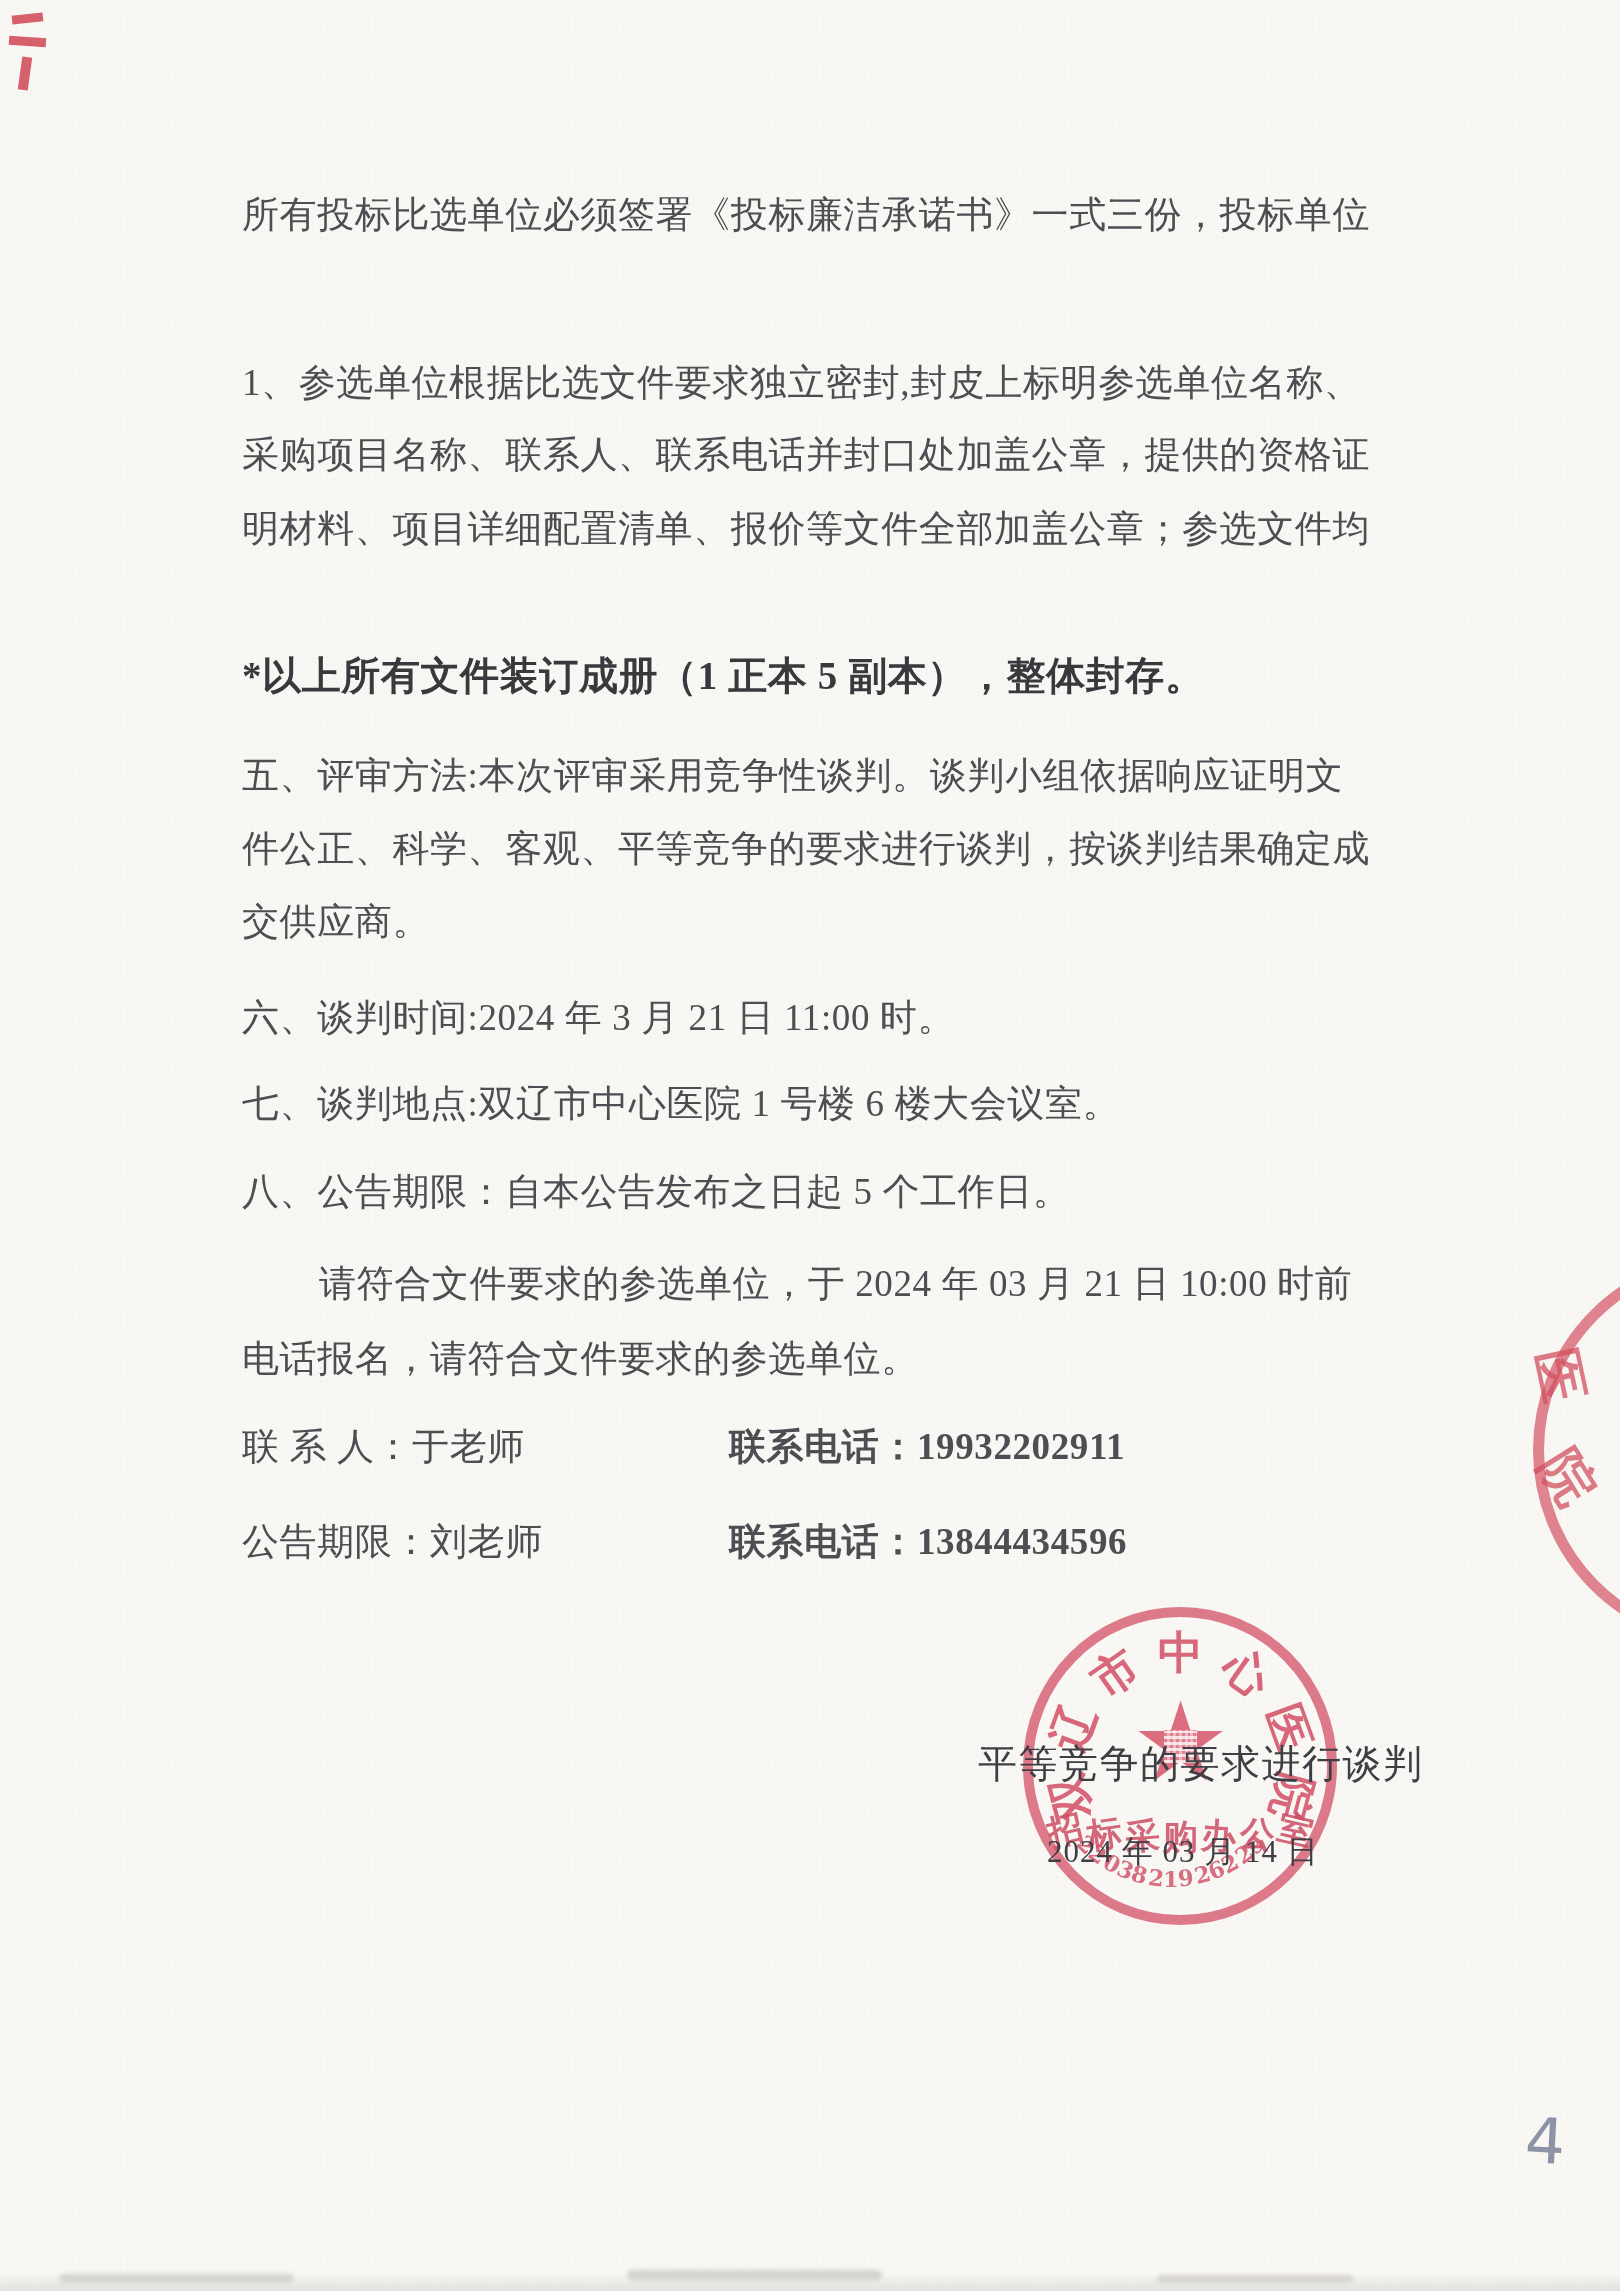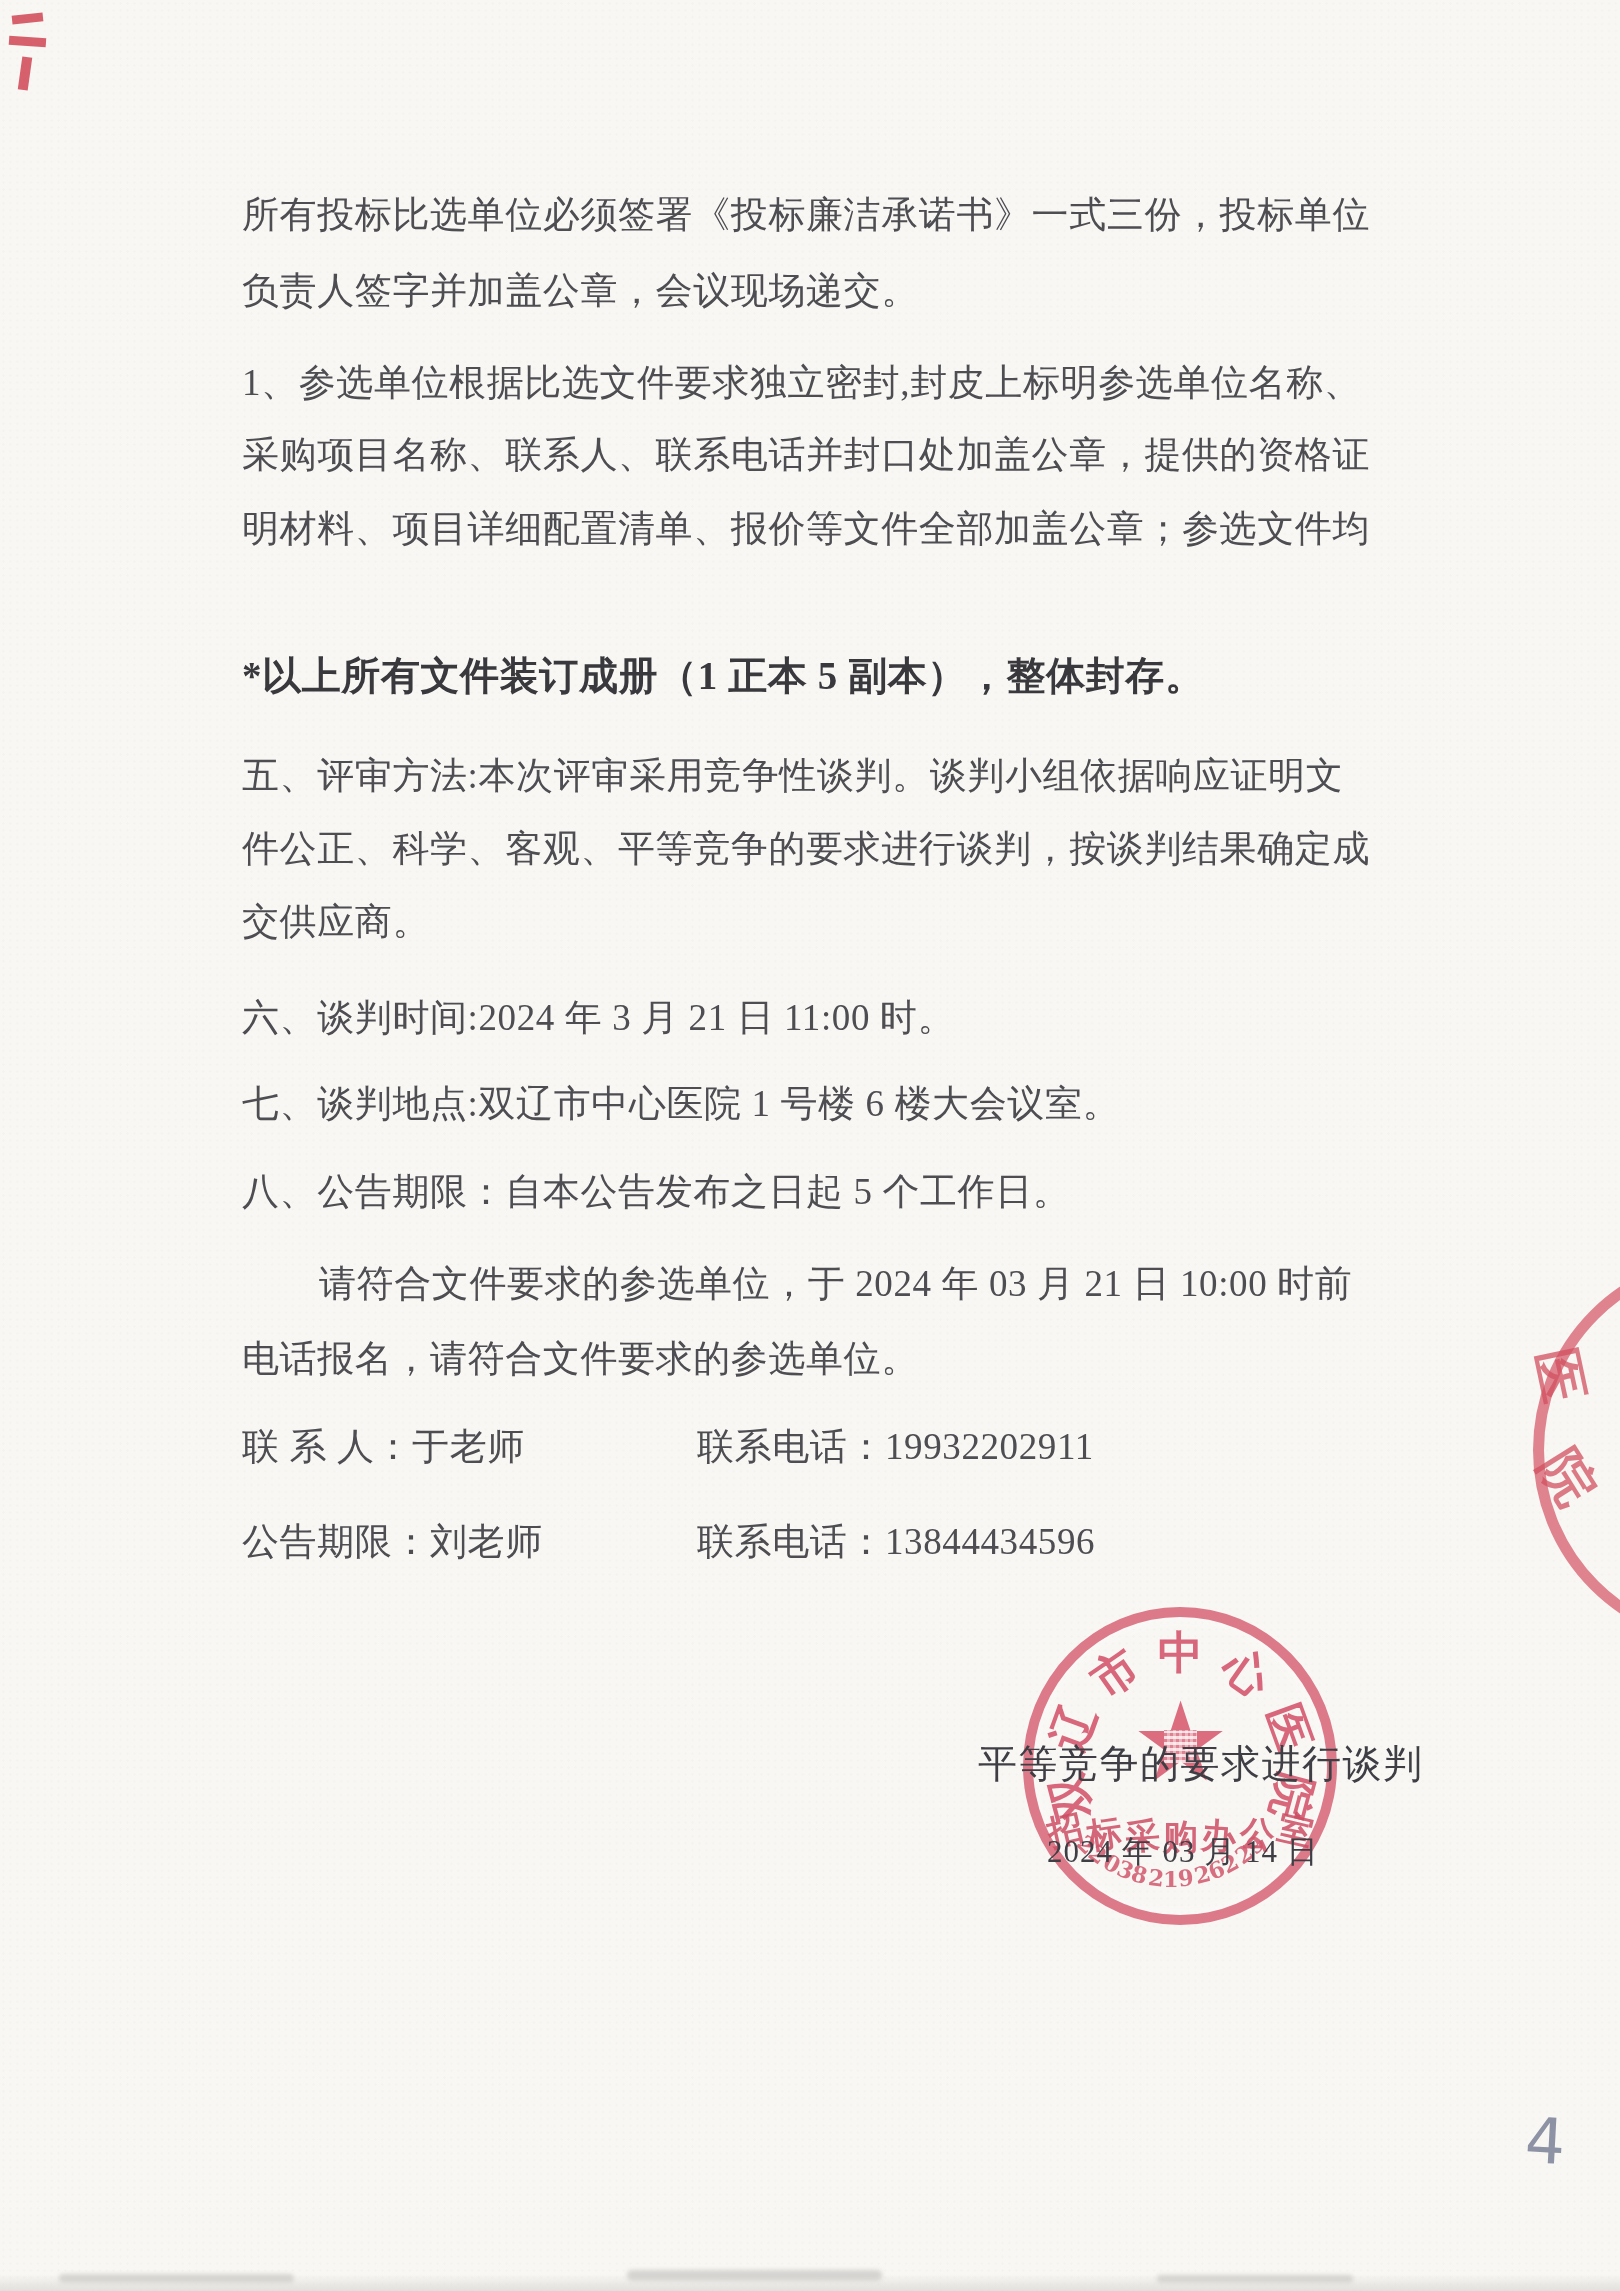--- a/index.html
+++ b/index.html
@@ -18,21 +18,21 @@
     position:absolute;
     left:242px;
     font-size:37px;
     line-height:45px;
     letter-spacing:0.6px;
     color:#4d4d52;
     white-space:nowrap;
   }
   .tl.indent{left:319px;}
   .tl.bold{font-weight:700;font-size:39px;color:#38383d;}
-  .tl.col2{left:697px;}
+  .tl.col2{left:729px;font-weight:bold;}
   
   #seal{
     position:absolute;left:1019px;top:1605px;width:323px;height:323px;
     z-index:2;opacity:.92;
   }
   #seal .ring{
     position:absolute;left:3.9px;top:2px;width:294px;height:298px;
     border:10.8px solid rgba(211,77,100,.8);
     border-radius:50%;
     box-shadow:inset 0 0 13.7px rgba(255,255,255,.55);
@@ -143,21 +143,20 @@
   #eb0{left:59px;top:2274px;width:235px;height:8.8px;}
   #eb1{left:627px;top:2270px;width:255px;height:10.8px;}
   #eb2{left:1157px;top:2275px;width:196px;height:7.8px;}
 </style>
 </head>
 <body>
 
 <div id="page">
 
   <div class="tl" style="top:192px">所有投标比选单位必须签署《投标廉洁承诺书》一式三份，投标单位</div>
-  <div class="tl" style="top:268px">负责人签字并加盖公章，会议现场递交。</div>
 
   <div class="tl" style="top:360px">1、参选单位根据比选文件要求独立密封,封皮上标明参选单位名称、</div>
   <div class="tl" style="top:432px">采购项目名称、联系人、联系电话并封口处加盖公章，提供的资格证</div>
   <div class="tl" style="top:506px">明材料、项目详细配置清单、报价等文件全部加盖公章；参选文件均</div>
 
   <div class="tl bold" style="top:653px">*以上所有文件装订成册（1 正本 5 副本），整体封存。</div>
 
   <div class="tl" style="top:753px">五、评审方法:本次评审采用竞争性谈判。谈判小组依据响应证明文</div>
   <div class="tl" style="top:826px">件公正、科学、客观、平等竞争的要求进行谈判，按谈判结果确定成</div>
   <div class="tl" style="top:899px">交供应商。</div>

